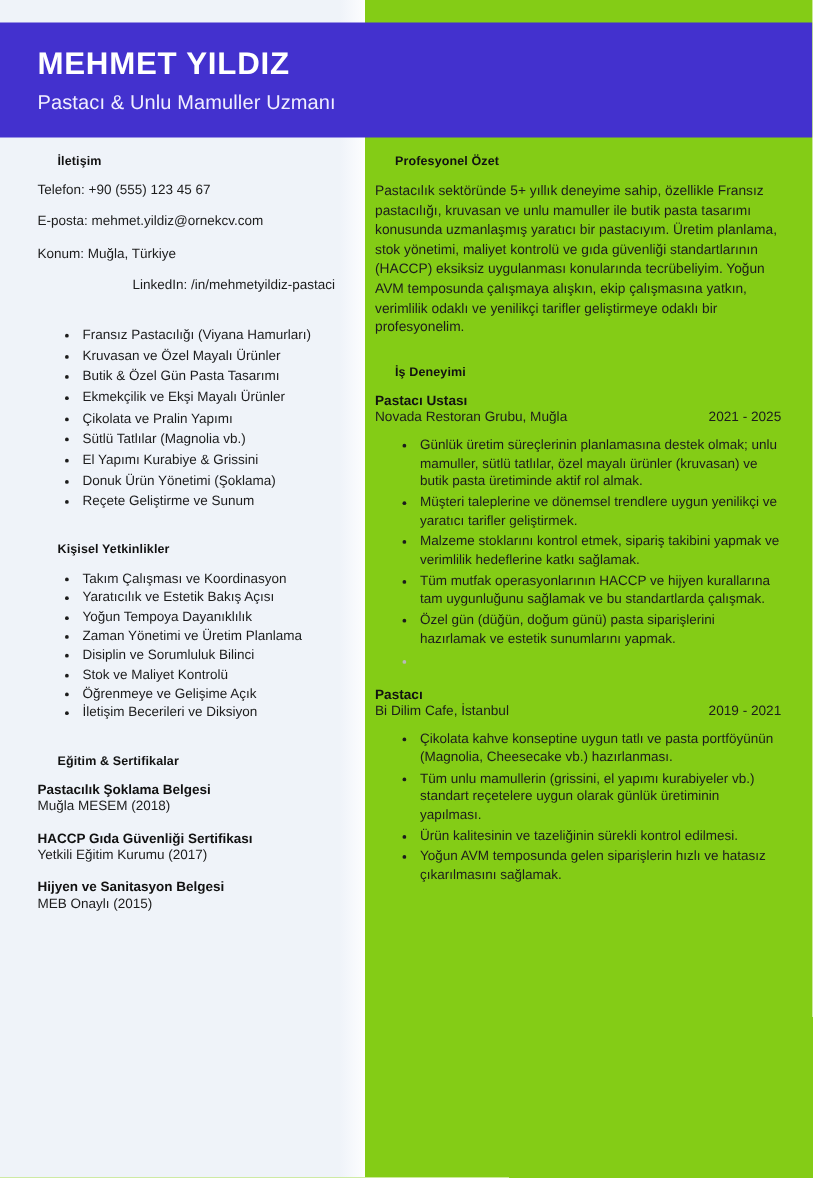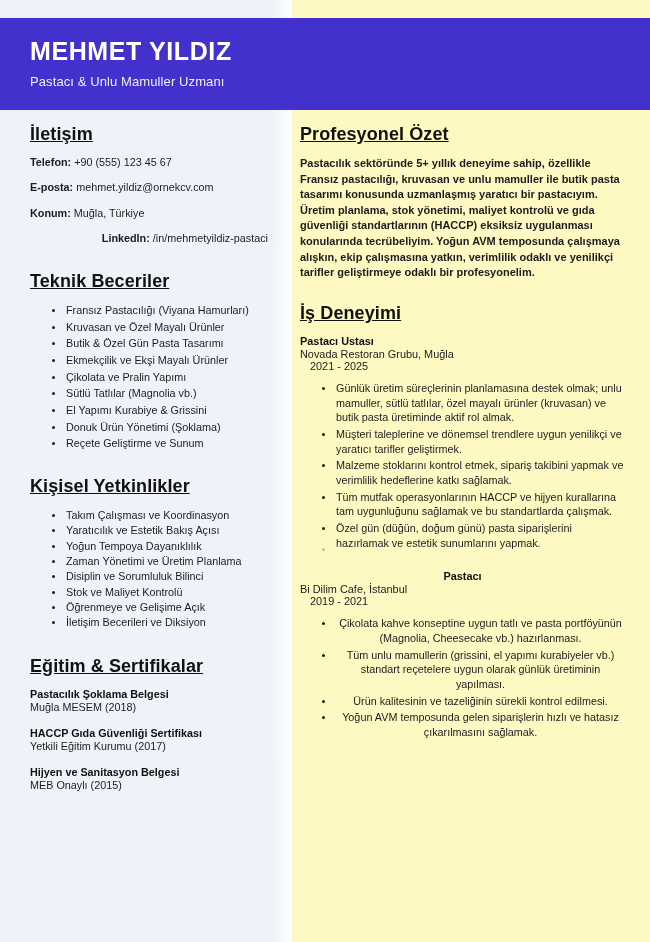--- a/index.html
+++ b/index.html
@@ -12,21 +12,21 @@
     height: 942px;
     font-family: "Liberation Sans", sans-serif;
     color: #1c1c1c;
     -webkit-font-smoothing: antialiased;
   }
 
   .page {
     position: relative;
     width: 650px;
     height: 942px;
-    background: #fef9c3;
+    background: #84cc16;
     overflow: hidden;
   }
 
   
   .sidebar-bg {
     position: absolute;
     left: 0;
     top: 0;
     width: 292px;
     height: 942px;
@@ -47,21 +47,21 @@
   }
   .header-name {
     font-size: 25px;
     font-weight: bold;
     letter-spacing: 0.6px;
     line-height: 1.05;
     margin: 0;
     color: #ffffff;
   }
   .header-role {
-    font-size: 13px;
+    font-size: 16px;
     font-weight: normal;
     margin: 10px 0 0 0;
     color: #f0eeff;
     letter-spacing: 0.1px;
   }
 
   
   .col-left {
     position: absolute;
     left: 30px;
@@ -70,39 +70,38 @@
   }
   .col-right {
     position: absolute;
     left: 300px;
     top: 124px;
     width: 325px;
   }
 
   
   h2.sec {
-    font-size: 18px;
+    font-size: 10px;
     font-weight: bold;
-    margin: 0 0 11px 0;
+    margin: 0 0 11px 16px;
     color: #111111;
     letter-spacing: 0.1px;
-    text-decoration: underline;
   }
   .col-left .block + .block { margin-top: 25px; }
   .col-right .block + .block { margin-top: 22px; }
 
   
   .contact-line {
     font-size: 10.8px;
     line-height: 1.25;
     margin: 0 0 12px 0;
     color: #1c1c1c;
   }
   .contact-line:last-child { margin-bottom: 0; text-align: right; }
-  .contact-label { font-weight: bold; }
+  .contact-label { font-weight: normal; }
 
   
   ul.bullets {
     margin: 0;
     padding: 0 0 0 36px;
     list-style: none;
   }
   ul.bullets li {
     position: relative;
     font-size: 10.8px;
@@ -137,43 +136,41 @@
     color: #1c1c1c;
   }
 
   
   .summary {
     font-size: 11px;
     line-height: 1.42;
     margin: 0;
     text-align: left;
     color: #1c1c1c;
-    font-weight: bold;
   }
 
   
   .job { margin-bottom: 8px; }
   .job-title {
     font-size: 10.9px;
     font-weight: bold;
     margin: 0 0 1px 0;
     color: #111111;
   }
   .job-meta {
     display: flex;
     justify-content: space-between;
     align-items: baseline;
     font-size: 10.9px;
     margin: 0 0 9px 0;
     color: #1c1c1c;
-    flex-direction: column;
   }
   .job-company { flex: 0 1 auto; }
   .job-dates { flex: 0 0 auto; padding-left: 10px; white-space: nowrap; }
-  .job-block + .job-block { margin-top: 20px; text-align: center; }
+  .job-block + .job-block { margin-top: 32px; }
 
   
   .artifact {
     position: absolute;
     left: 22px;
     top: -22px;
     width: 3px;
     height: 3px;
     border-radius: 50%;
     background: #b9b9b9;
@@ -198,21 +195,20 @@
       <h2 class="sec">İletişim</h2>
       <div id="contact-list">
           <div class="contact-line"><span class="contact-label">Telefon:</span><span> +90 (555) 123 45 67</span></div>
           <div class="contact-line"><span class="contact-label">E-posta:</span><span> mehmet.yildiz@ornekcv.com</span></div>
           <div class="contact-line"><span class="contact-label">Konum:</span><span> Muğla, Türkiye</span></div>
           <div class="contact-line"><span class="contact-label">LinkedIn:</span><span> /in/mehmetyildiz-pastaci</span></div>
         </div>
     </div>
 
     <div class="block">
-      <h2 class="sec">Teknik Beceriler</h2>
       <ul class="bullets" id="tech-skills">
           <li>Fransız Pastacılığı (Viyana Hamurları)</li>
           <li>Kruvasan ve Özel Mayalı Ürünler</li>
           <li>Butik &amp; Özel Gün Pasta Tasarımı</li>
           <li>Ekmekçilik ve Ekşi Mayalı Ürünler</li>
           <li>Çikolata ve Pralin Yapımı</li>
           <li>Sütlü Tatlılar (Magnolia vb.)</li>
           <li>El Yapımı Kurabiye &amp; Grissini</li>
           <li>Donuk Ürün Yönetimi (Şoklama)</li>
           <li>Reçete Geliştirme ve Sunum</li>

